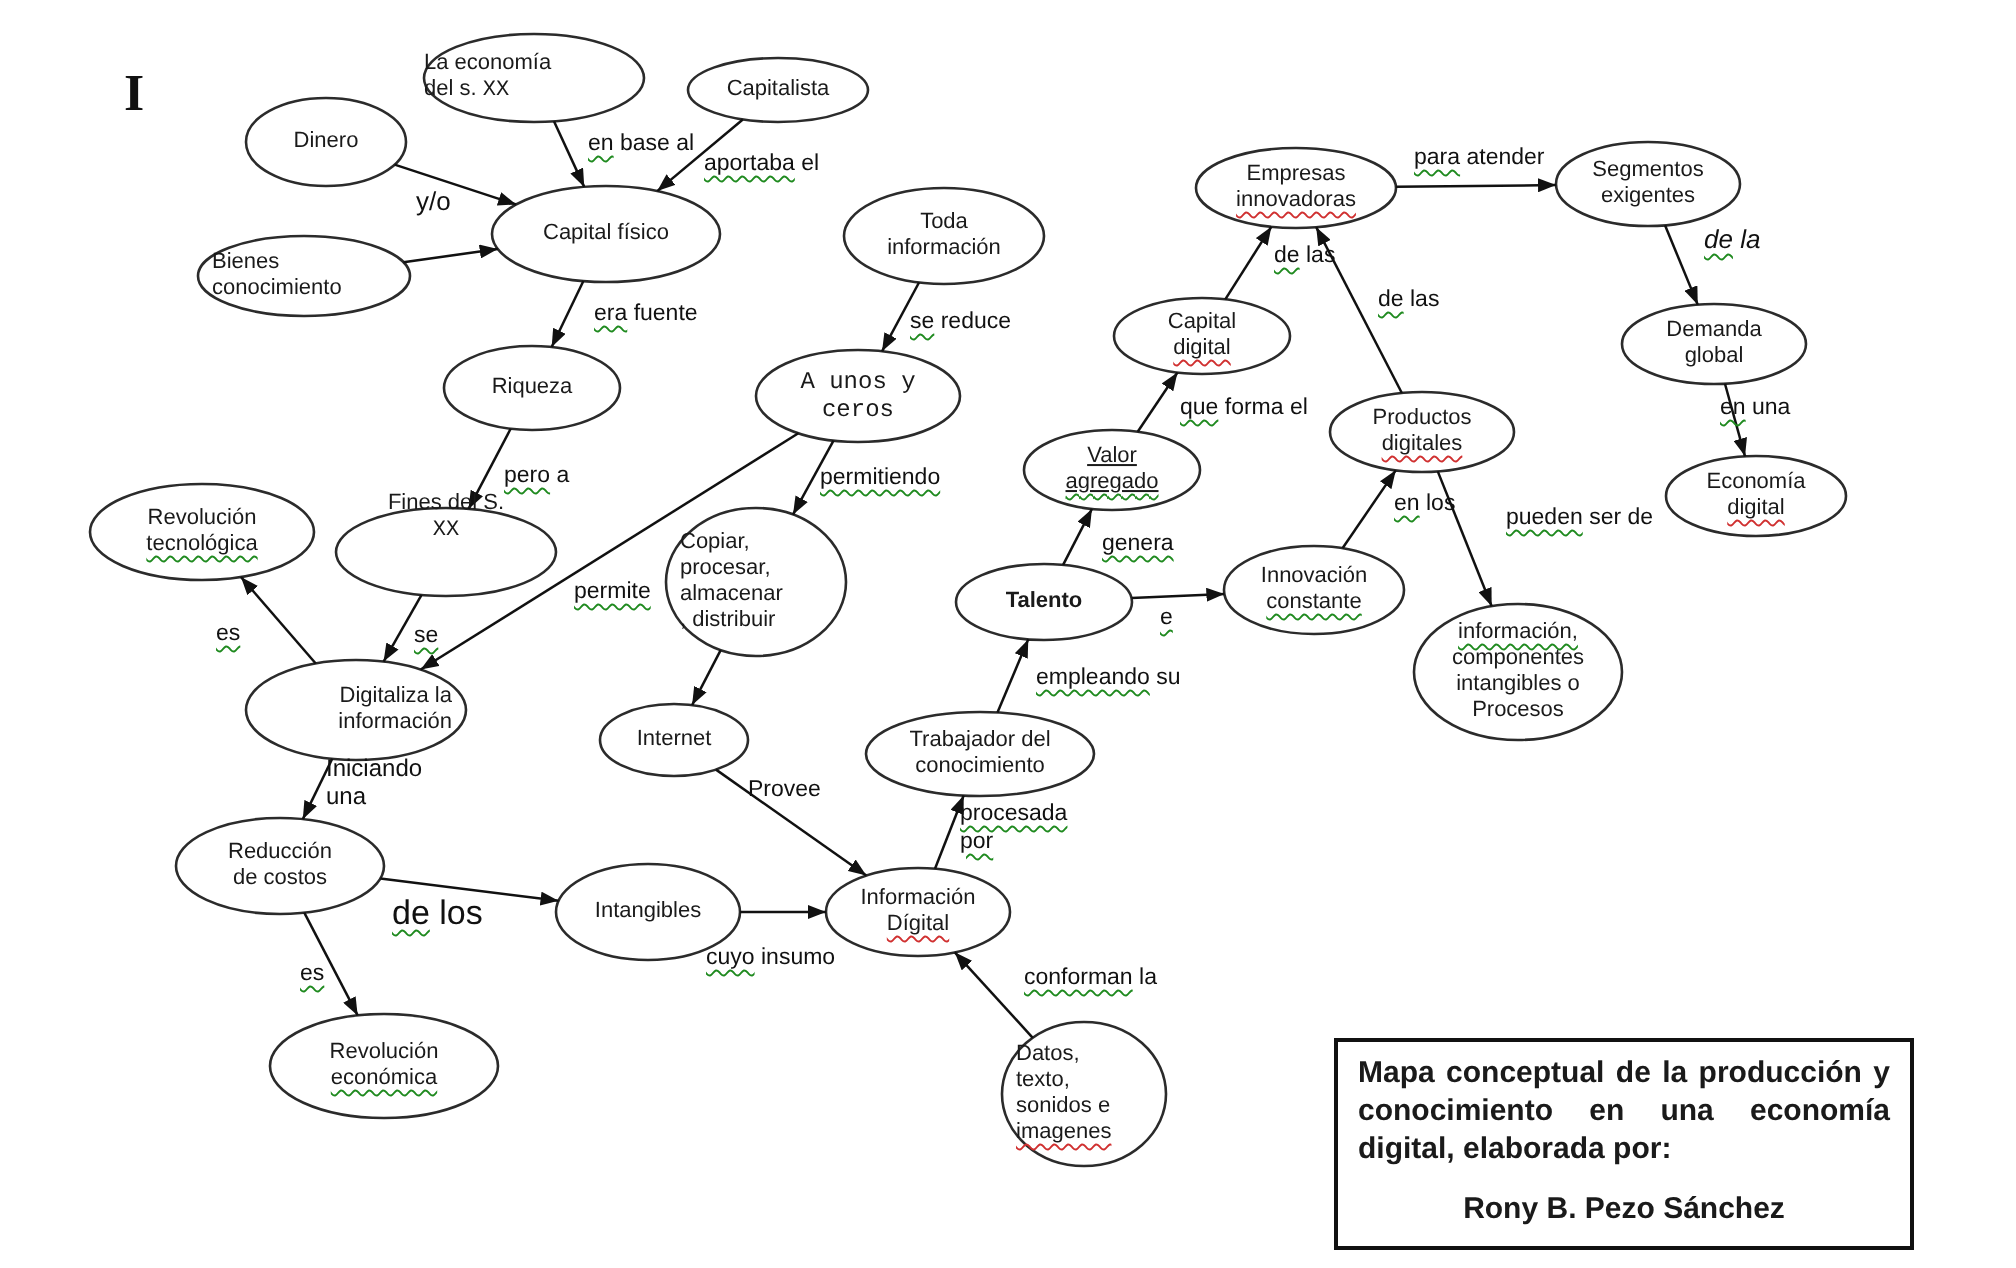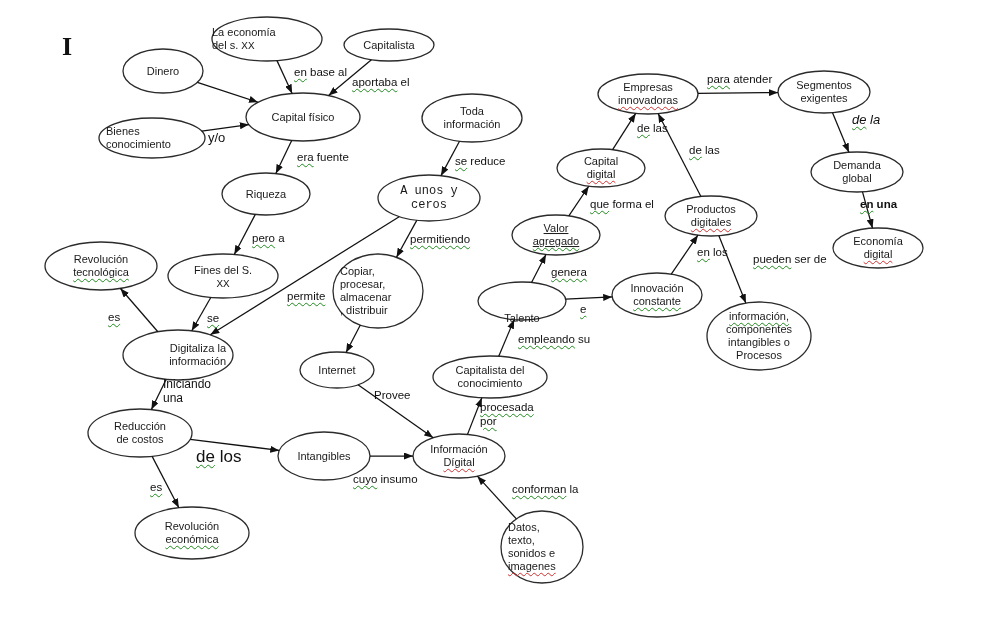--- a/index.html
+++ b/index.html
@@ -114,21 +114,21 @@
         <div><span>Riqueza</span></div>
       </div>
       <div class="node-text" style="left: 472px; top: 118px; width: 86px;">
         <div><span>Toda</span></div>
         <div><span>información</span></div>
       </div>
       <div class="node-text f-serif" style="left: 429px; top: 198px; width: 88px; font-size: 12px;">
         <div><span>A unos y</span></div>
         <div><span>ceros</span></div>
       </div>
-      <div class="node-text" style="left: 223px; top: 277px; width: 96px; text-align: center;">
+      <div class="node-text" style="left: 223px; top: 259px; width: 96px; text-align: center;">
         <div><span>Fines del S.</span></div>
         <div><span class="f-serif">XX</span></div>
       </div>
       <div class="node-text" style="left: 101px; top: 266px; width: 98px;">
         <div><span>Revolución</span></div>
         <div><span class="u-g">tecnológica</span></div>
       </div>
       <div class="node-text" style="left: 178px; top: 355px; width: 96px; text-align: right;">
         <div><span>Digitaliza la</span></div>
         <div><span>información</span></div>
@@ -157,24 +157,24 @@
         <div><span>Información</span></div>
         <div><span class="u-r">Dígital</span></div>
       </div>
       <div class="node-text align-left" style="left: 542px; top: 547px; width: 68px;">
         <div><span>Datos,</span></div>
         <div><span>texto,</span></div>
         <div><span>sonidos e</span></div>
         <div><span class="u-r">imagenes</span></div>
       </div>
       <div class="node-text" style="left: 490px; top: 377px; width: 100px;">
-        <div><span>Capitalista del</span></div>
+        <div><span>Trabajador del</span></div>
         <div><span>conocimiento</span></div>
       </div>
-      <div class="node-text" style="left: 522px; top: 318px; width: 74px;">
+      <div class="node-text" style="left: 522px; top: 301px; width: 74px; font-weight: bold;">
         <div><span>Talento</span></div>
       </div>
       <div class="node-text" style="left: 556px; top: 235px; width: 74px; text-decoration: underline;">
         <div><span>Valor</span></div>
         <div><span class="u-g">agregado</span></div>
       </div>
       <div class="node-text" style="left: 601px; top: 168px; width: 74px;">
         <div><span>Capital</span></div>
         <div><span class="u-r">digital</span></div>
       </div>
@@ -201,21 +201,21 @@
         <div><span>exigentes</span></div>
       </div>
       <div class="node-text" style="left: 857px; top: 172px; width: 78px;">
         <div><span>Demanda</span></div>
         <div><span>global</span></div>
       </div>
       <div class="node-text" style="left: 878px; top: 248px; width: 76px;">
         <div><span>Economía</span></div>
         <div><span class="u-r">digital</span></div>
       </div>
-      <div class="edge-label" style="left: 208px; top: 93px; font-size: 13px; margin-top: 37px;">
+      <div class="edge-label" style="left: 208px; top: 93px; font-size: 13px;">
         <div><span>y/o</span></div>
       </div>
       <div class="edge-label" style="left: 282px; top: 66px; margin-left: 12px;">
         <div><span class="u-g">en</span><span> base al</span></div>
       </div>
       <div class="edge-label" style="left: 352px; top: 76px;">
         <div><span class="u-g">aportaba</span><span> el</span></div>
       </div>
       <div class="edge-label" style="left: 297px; top: 151px;">
         <div><span class="u-g">era</span><span> fuente</span></div>
@@ -284,18 +284,22 @@
       </div>
       <div class="edge-label" style="left: 753px; top: 253px;">
         <div><span class="u-g">pueden</span><span> ser de</span></div>
       </div>
       <div class="edge-label" style="left: 707px; top: 73px;">
         <div><span class="u-g">para</span><span> atender</span></div>
       </div>
       <div class="edge-label" style="left: 852px; top: 112px; font-size: 13px; font-style: italic;">
         <div><span class="u-g">de</span><span> la</span></div>
       </div>
-      <div class="edge-label" style="left: 860px; top: 198px; font-weight: bold;">
+      <div class="edge-label" style="left: 860px; top: 198px;">
         <div><span class="u-g">en</span><span> una</span></div>
       </div>
     </div>
   <span class="i-mark">I</span>
+  <div class="caption-box">
+    <p>Mapa conceptual de la producción y conocimiento en una economía digital, elaborada por:</p>
+    <p class="author">Rony B. Pezo Sánchez</p>
+  </div>
 </div>
 
 </body></html>

